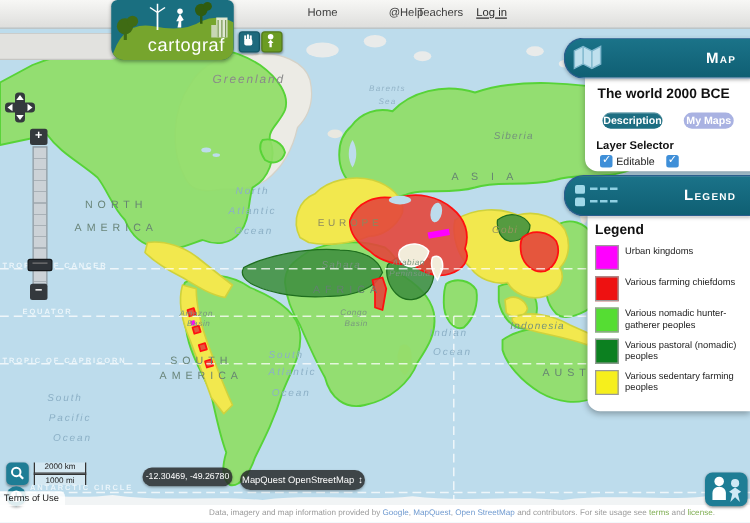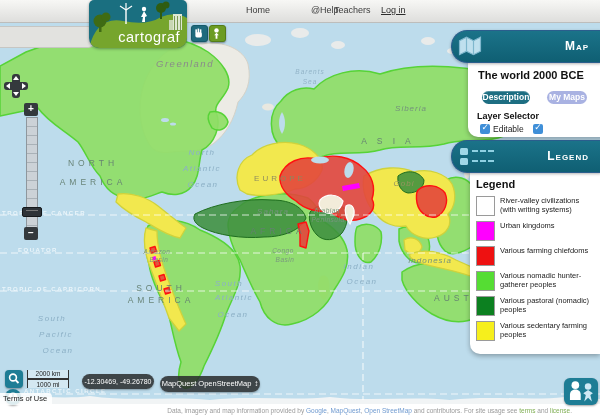--- a/index.html
+++ b/index.html
@@ -61,21 +61,21 @@
   .clock-btn{left:5px;top:389px;width:16px;height:16px;background:#1e7d95;border-radius:50%;
              box-shadow:0 1px 2px rgba(0,0,0,.35);}
   .scalebar{position:absolute;left:27px;top:370px;z-index:21;font-size:6.5px;color:#1c1c1c;}
   .scale-km{width:40px;border:1px solid #333;border-top:none;text-align:center;height:8px;line-height:7px;
             background:rgba(255,255,255,.35);}
   .scale-mi{width:40px;border:1px solid #333;border-bottom:none;text-align:center;height:8px;line-height:9px;
             background:rgba(255,255,255,.35);}
   .terms{position:absolute;left:0;top:393px;z-index:23;background:rgba(255,255,255,.85);
          padding:1px 5px 2px 3px;font-size:7.5px;color:#222;border-radius:0 4px 0 0;cursor:pointer;}
   .pill{position:absolute;z-index:21;background:rgba(40,42,44,.85);border-radius:9px;color:#fff;
-        text-align:center;box-shadow:0 1px 2px rgba(0,0,0,.3);}
+        text-align:center;box-shadow:0 1px 2px rgba(0,0,0,.3);margin-left:32px;}
   .coord-pill{left:82px;top:374px;width:72px;height:15px;font-size:7px;line-height:15px;}
   .base-pill{left:160px;top:376px;width:100px;height:16px;font-size:7.5px;line-height:16px;cursor:pointer;}
   .base-arrow{font-size:8px;margin-left:3px;}
   .people-btn{left:564px;top:378px;width:34px;height:27px;background:#1e7d95;border-radius:6px;
               box-shadow:0 1px 2px rgba(0,0,0,.35);}
   
   .panel-hdr{position:absolute;left:451px;width:149px;height:31px;z-index:30;cursor:pointer;
              background:linear-gradient(#1b7389,#0f5f73);border:1px solid #2a5e8d;border-right:none;
              border-radius:16px 0 0 16px;box-shadow:0 1px 3px rgba(0,0,0,.3);}
   .hdr-map{top:30px;} .hdr-legend{top:140px;}
@@ -193,21 +193,21 @@
       <g stroke="rgba(255,255,255,.75)" stroke-width="1.2" stroke-dasharray="7 4">
         <line x1="0" y1="215" x2="600" y2="215"></line>
         <line x1="0" y1="253" x2="600" y2="253"></line>
         <line x1="0" y1="291" x2="600" y2="291"></line>
         <line x1="0" y1="394" x2="600" y2="394"></line>
         <line x1="363" y1="253" x2="363" y2="400"></line>
       </g>
     </svg>
   </div>
 
-  <div class="ml ml-grey c" style="left:185px;top:58px;">Greenland</div>
+  <div class="ml ml-grey c" style="left:199px;top:58px;">Greenland</div>
   <div class="ml ml-ocean-sm c" style="left:310px;top:68px;">Barents</div>
   <div class="ml ml-ocean-sm c" style="left:310px;top:78px;">Sea</div>
   <div class="ml ml-region c" style="left:411px;top:104px;">Siberia</div>
   <div class="ml ml-cont c" style="left:388px;top:136px;">A S I A</div>
   <div class="ml ml-cont-y c" style="left:280px;top:174px;">EUROPE</div>
   <div class="ml ml-region-y c" style="left:404px;top:179px;">Gobi</div>
   <div class="ml ml-cont c" style="left:93px;top:158px;">NORTH</div>
   <div class="ml ml-cont c" style="left:93px;top:177px;">AMERICA</div>
   <div class="ml ml-ocean c" style="left:202px;top:148px;">North</div>
   <div class="ml ml-ocean c" style="left:202px;top:164px;">Atlantic</div>
@@ -364,24 +364,20 @@
       </span>
     <span class="legend-ic-row lir2">
         <span class="lir-sq"></span>
         <span class="lir-line"></span>
       </span>
     <span class="hdr-title">Legend</span>
   </div>
   <div class="card legend-card">
     <div class="legend-title">Legend</div>
     <div class="leg-item">
-      <span class="leg-swatch" style="background: rgb(255, 255, 255);"></span>
-      <span class="leg-label">River-valley civilizations (with writing systems)</span>
-    </div>
-    <div class="leg-item">
       <span class="leg-swatch" style="background: rgb(255, 0, 255);"></span>
       <span class="leg-label">Urban kingdoms</span>
     </div>
     <div class="leg-item">
       <span class="leg-swatch" style="background: rgb(238, 17, 17);"></span>
       <span class="leg-label">Various farming chiefdoms</span>
     </div>
     <div class="leg-item">
       <span class="leg-swatch" style="background: rgb(85, 221, 51);"></span>
       <span class="leg-label">Various nomadic hunter-gatherer peoples</span>

